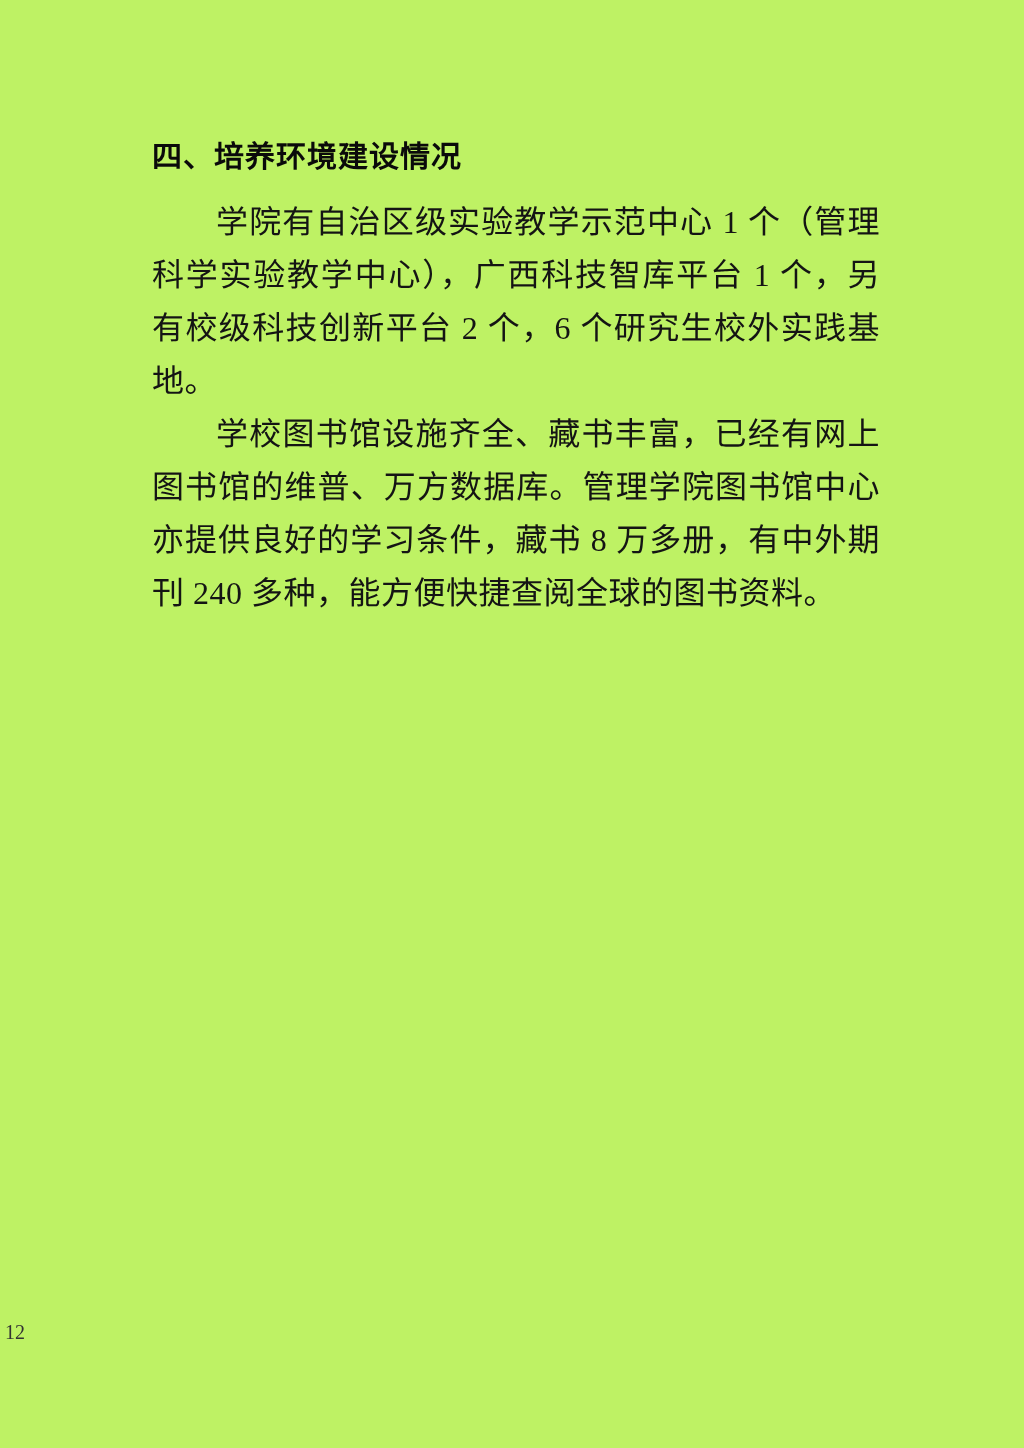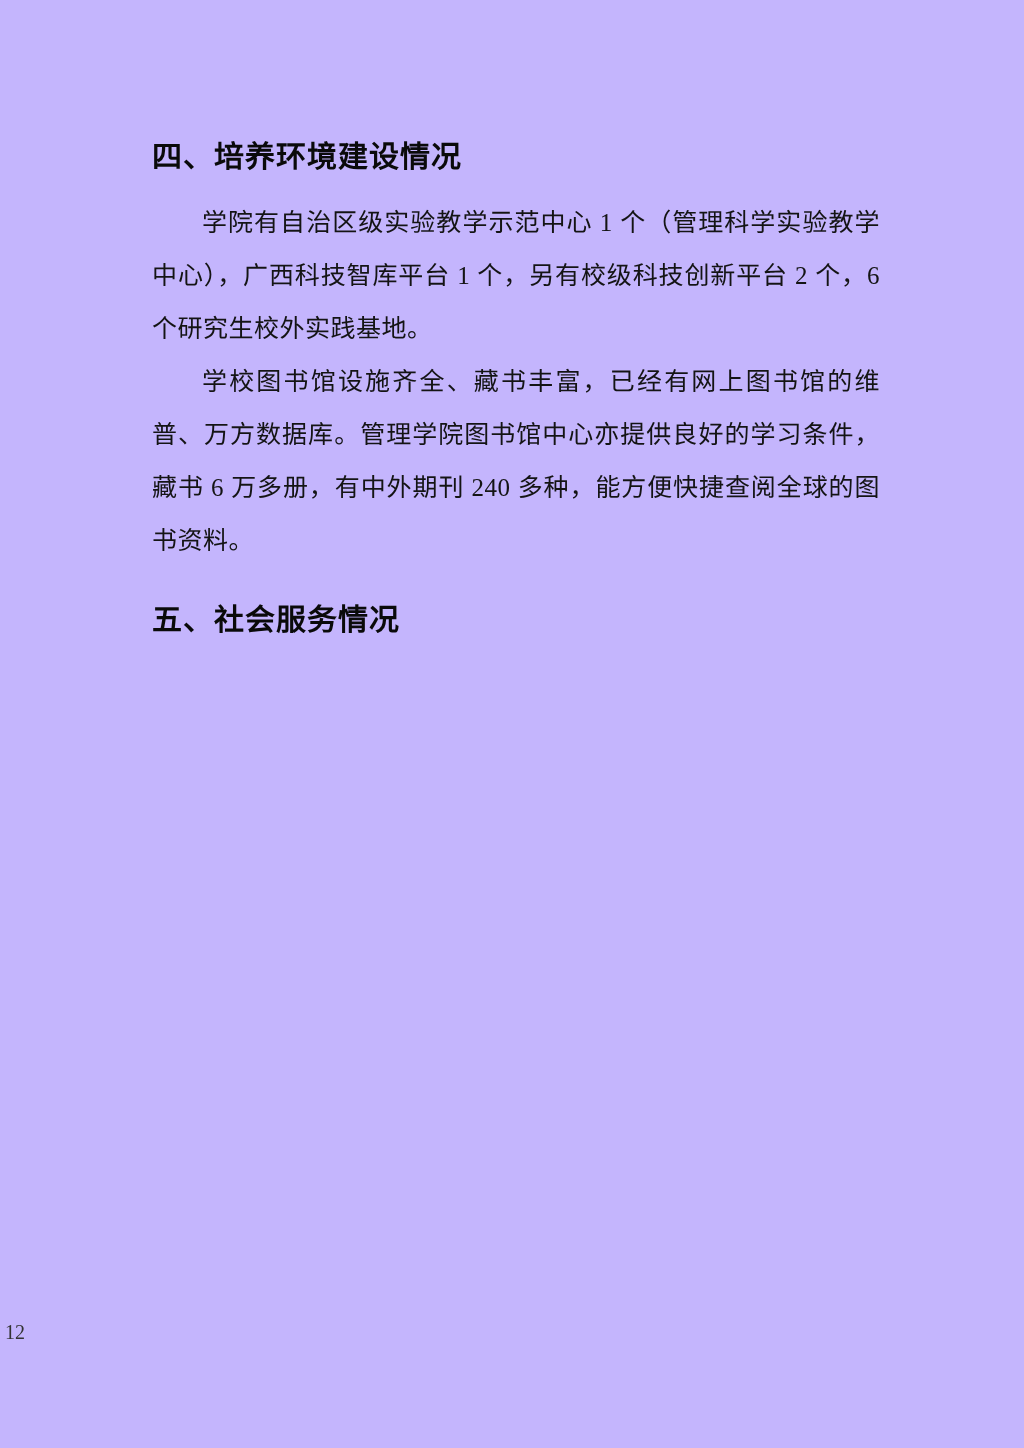--- a/index.html
+++ b/index.html
@@ -5,42 +5,42 @@
   html, body {
     margin: 0;
     padding: 0;
     background: #ffffff;
   }
   .page {
     position: relative;
     width: 1024px;
     height: 1448px;
     margin: 0 auto;
-    background: #c4b5fd;
+    background: #bef264;
     color: #111111;
     box-sizing: border-box;
     padding: 138px 144px 0 152px;
     overflow: hidden;
     font-family: "Liberation Serif", "DejaVu Serif", serif;
   }
   .section-heading {
     margin: 34px 0 20px 0;
     font-family: "Liberation Sans", "DejaVu Sans", sans-serif;
     font-weight: 700;
     font-size: 30px;
     line-height: 38px;
     color: #0a0a0a;
     letter-spacing: 1px;
   }
   .section-heading.first {
     margin-top: 0;
   }
   .body-paragraph {
     margin: 0;
-    font-size: 25px;
+    font-size: 32px;
     line-height: 53px;
     text-align: justify;
     text-indent: 2em;
     letter-spacing: 0.5px;
     color: #141414;
   }
   .page-number {
     position: absolute;
     left: 5px;
     bottom: 104px;
@@ -53,21 +53,20 @@
 </head>
 <body>
 
 <div class="page">
 
   <h2 class="section-heading first">四、培养环境建设情况</h2>
 
   <p class="body-paragraph">学院有自治区级实验教学示范中心 1 个（管理科学实验教学中心），广西科技智库平台 1 个，另有校级科技创新平台 2 个，6 个研究生校外实践基地。</p>
 
 
-  <p class="body-paragraph">学校图书馆设施齐全、藏书丰富，已经有网上图书馆的维普、万方数据库。管理学院图书馆中心亦提供良好的学习条件，藏书 6 万多册，有中外期刊 240 多种，能方便快捷查阅全球的图书资料。</p>
+  <p class="body-paragraph">学校图书馆设施齐全、藏书丰富，已经有网上图书馆的维普、万方数据库。管理学院图书馆中心亦提供良好的学习条件，藏书 8 万多册，有中外期刊 240 多种，能方便快捷查阅全球的图书资料。</p>
 
-  <h2 class="section-heading">五、社会服务情况</h2>
 
 
 
   <div class="page-number">12</div>
 
 </div>
 
 </body></html>

